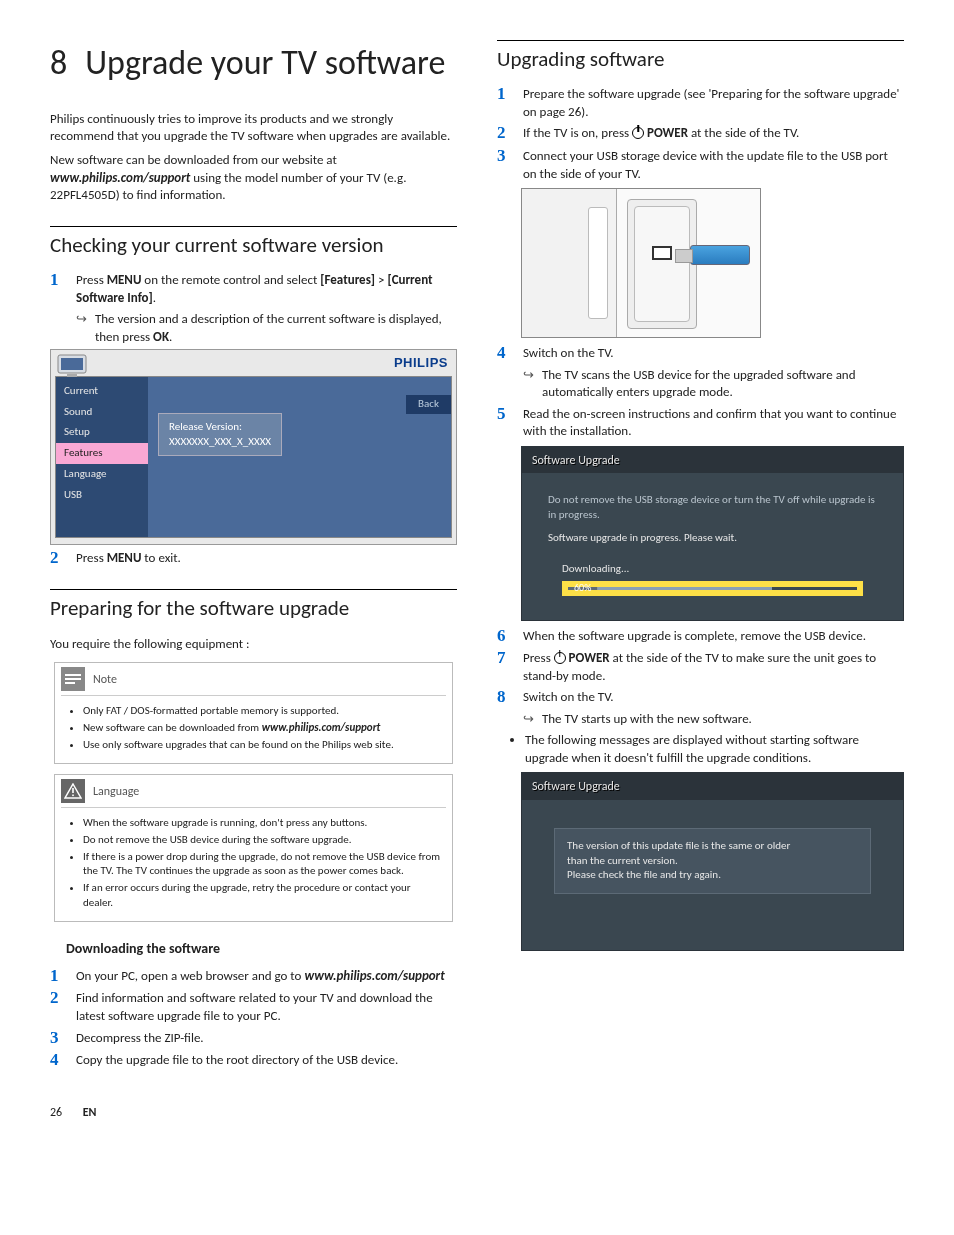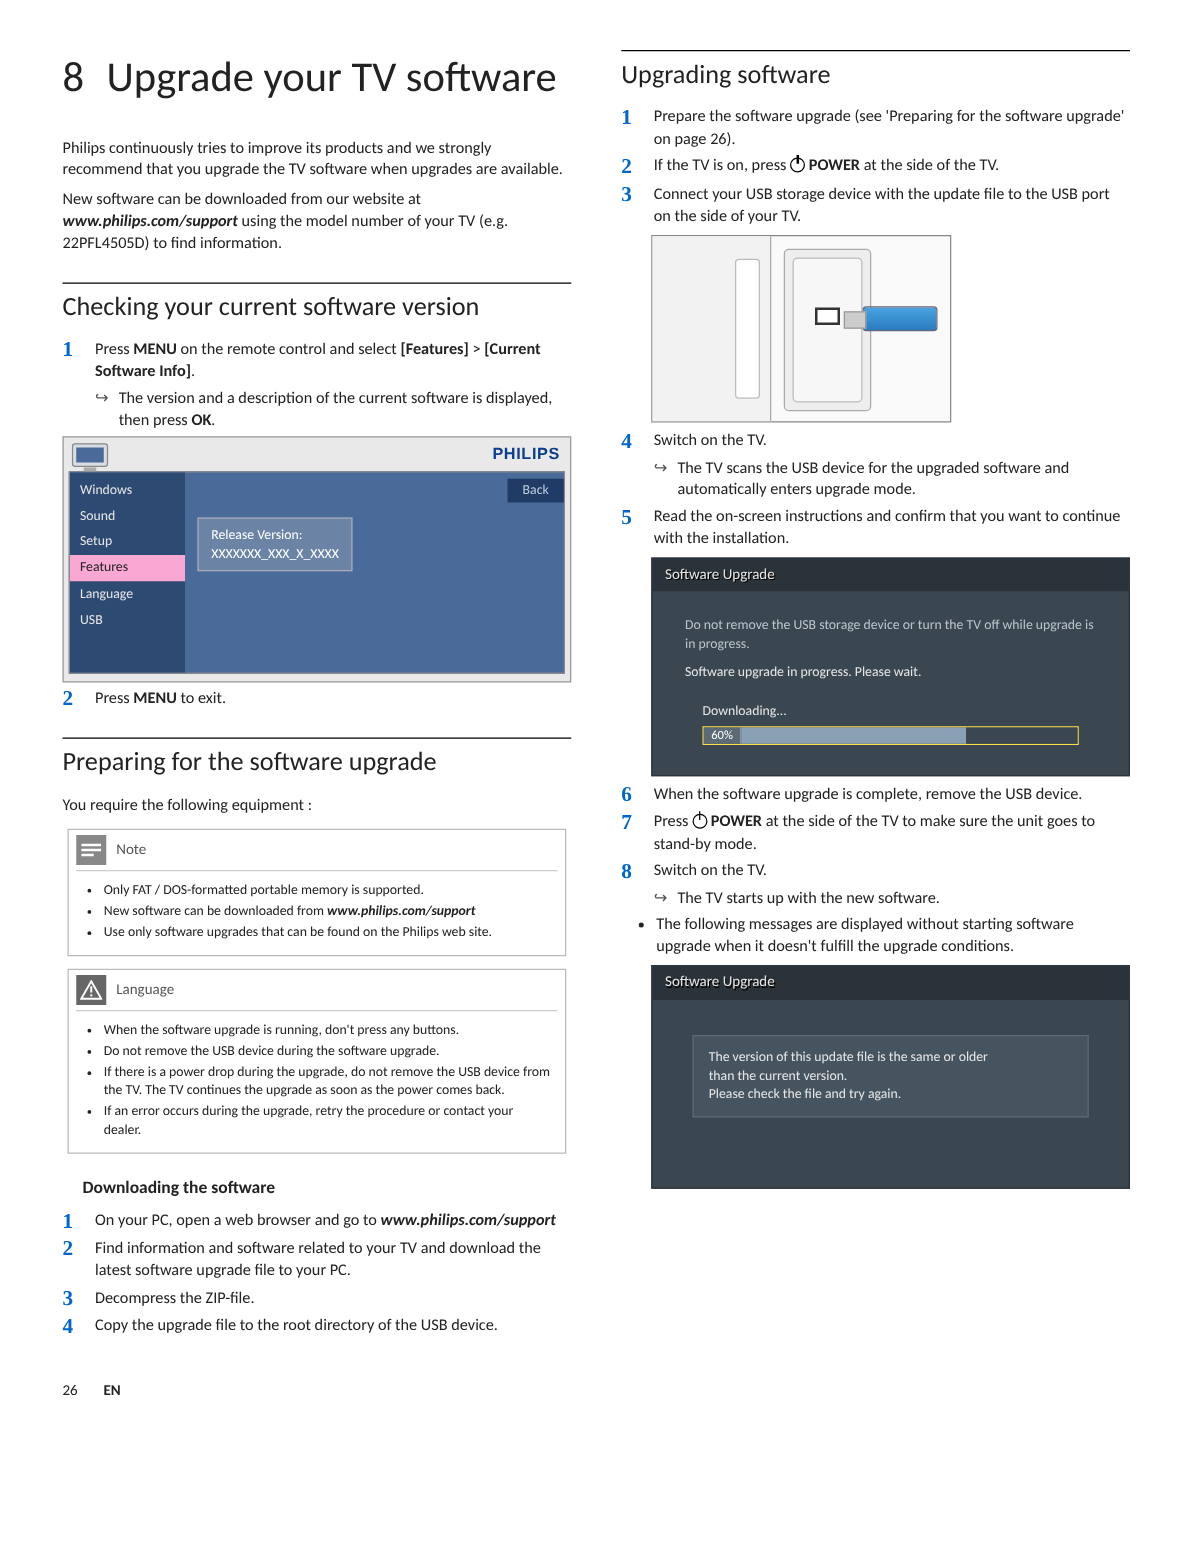--- a/index.html
+++ b/index.html
@@ -37,21 +37,21 @@
   .tv-menu-logo { text-align:right; padding:4px 8px; }
   .philips-logo { font-family: Arial, sans-serif; font-weight:900; color:#0b3d8c; font-size:13px; letter-spacing:0.5px;}
   .tv-icon { position:absolute; top:4px; left:6px; width:34px; height:24px; }
   .tv-icon svg { width:100%; height:100%; }
   .tv-menu-body { display:flex; background:#4a6a99; border:1px solid #888; margin:0 4px; }
   .tv-menu-left { background:#2d4a73; width:92px; padding:4px 0; }
   .tv-menu-left .item { color:#e6e6e6; font-size:11px; padding:3px 8px; }
   .tv-menu-left .item.sel { background:#f9a8d4; color:#222; }
   .tv-menu-center { flex:1; position:relative; min-height:160px; }
   .tv-tooltip { position:absolute; top:36px; left:10px; background:#6b84a6; border:1px solid #aab; color:#fff; font-size:11px; padding:6px 10px; }
-  .tv-back { position:absolute; top:5px; right:0; background:#1f3b66; color:#bcd; font-size:11px; padding:2px 12px; }
+  .tv-back { position:absolute; top:18px; right:0; background:#1f3b66; color:#bcd; font-size:11px; padding:2px 12px; }
 
   
   .callout { border:1px solid #bbb; margin:10px 4px; }
   .callout-head { display:flex; align-items:center; gap:8px; padding:4px 6px; }
   .callout-head .icon-box { width:24px; height:24px; display:flex; align-items:center; justify-content:center; }
   .note-icon { background:#888; color:#fff; font-size:14px; width:24px; height:24px; display:flex; align-items:center; justify-content:center;}
   .warn-icon { background:#666; color:#fff; width:24px; height:24px; display:flex; align-items:center; justify-content:center;}
   .callout-head span.lbl { font-size:12px; color:#555; }
   .callout hr { border:none; border-top:1px solid #ccc; margin:0 6px; }
   .callout-body { padding:6px 10px 8px 10px; }
@@ -66,21 +66,21 @@
   .usb-stick::before{content:"";position:absolute;left:-16px;top:3px;width:16px;height:12px;background:#ccc;border:1px solid #999;}
   .usb-port { position:absolute; top:57px; left:130px; width:20px; height:14px; border:2px solid #333; background:#fff;}
 
   
   .sw-panel { background:#3a4750; color:#e6e6e6; font-size:11px; margin:6px 0 6px 24px; border:1px solid #2b333a; }
   .sw-panel-title { background:#2b333a; padding:5px 10px; font-size:12px; text-shadow:1px 1px 0 #000;}
   .sw-panel-body { padding:16px 12px 20px 12px; min-height:90px;}
   .sw-inner-msg { background:#465460; border:1px solid #5c6a76; padding:10px 12px; margin:24px 20px; font-size:11px;}
   .progress-wrap { margin:14px 28px 4px 28px; }
   .progress-label { font-size:11px; margin-bottom:4px; }
-  .progress-bar { display:flex; align-items:stretch; height:15px; border:1px solid #fde047;justify-content:flex-end;}
+  .progress-bar { display:flex; align-items:stretch; height:15px; border:6px solid #fde047;justify-content:flex-end;}
   .progress-pct { background:#5c6a76; color:#fff; font-size:10px; padding:0 6px; display:flex; align-items:center; border-right:1px solid #8a96a2;}
   .progress-fill { background:#8aa0b4; }
   .progress-rest { background:#3a4750; flex:1;}
 
   .footer { margin-top:30px; font-size:12px; }
   .footer .pn { display:inline-block; width:30px;}
   .power-icon { display:inline-block; width:12px; height:12px; border:1.5px solid #000; border-radius:50%; position:relative; vertical-align:-2px;}
   .power-icon::after{content:"";position:absolute;left:50%;top:-3px;width:1.5px;height:7px;background:#000;transform:translateX(-50%);}
 </style>
 </head>
@@ -117,21 +117,21 @@
       <div class="tv-icon">
         <svg viewBox="0 0 34 24">
             <rect x="1" y="1" width="28" height="18" rx="2" fill="#d8dde4" stroke="#888"></rect>
             <rect x="4" y="4" width="22" height="12" fill="#4a6a99"></rect>
             <rect x="10" y="20" width="10" height="3" fill="#aaa"></rect>
           </svg>
       </div>
       <div class="tv-menu-logo"><span class="philips-logo">PHILIPS</span></div>
       <div class="tv-menu-body">
         <div class="tv-menu-left">
-          <div class="item">Windows</div>
+          <div class="item">Current</div>
           <div class="item">Sound</div>
           <div class="item">Setup</div>
           <div class="item sel">Features</div>
           <div class="item">Language</div>
           <div class="item">USB</div>
         </div>
         <div class="tv-menu-center">
           <div class="tv-back">Back</div>
           <div class="tv-tooltip">
             <div>Release Version:</div>

